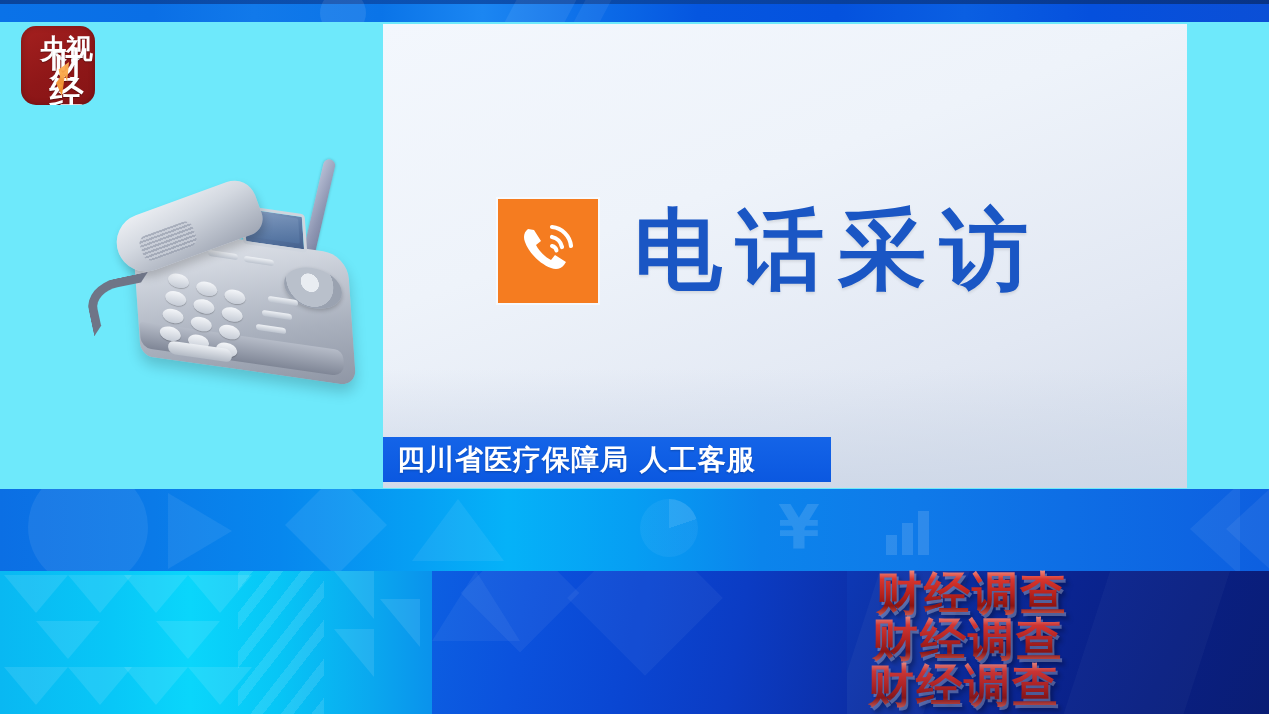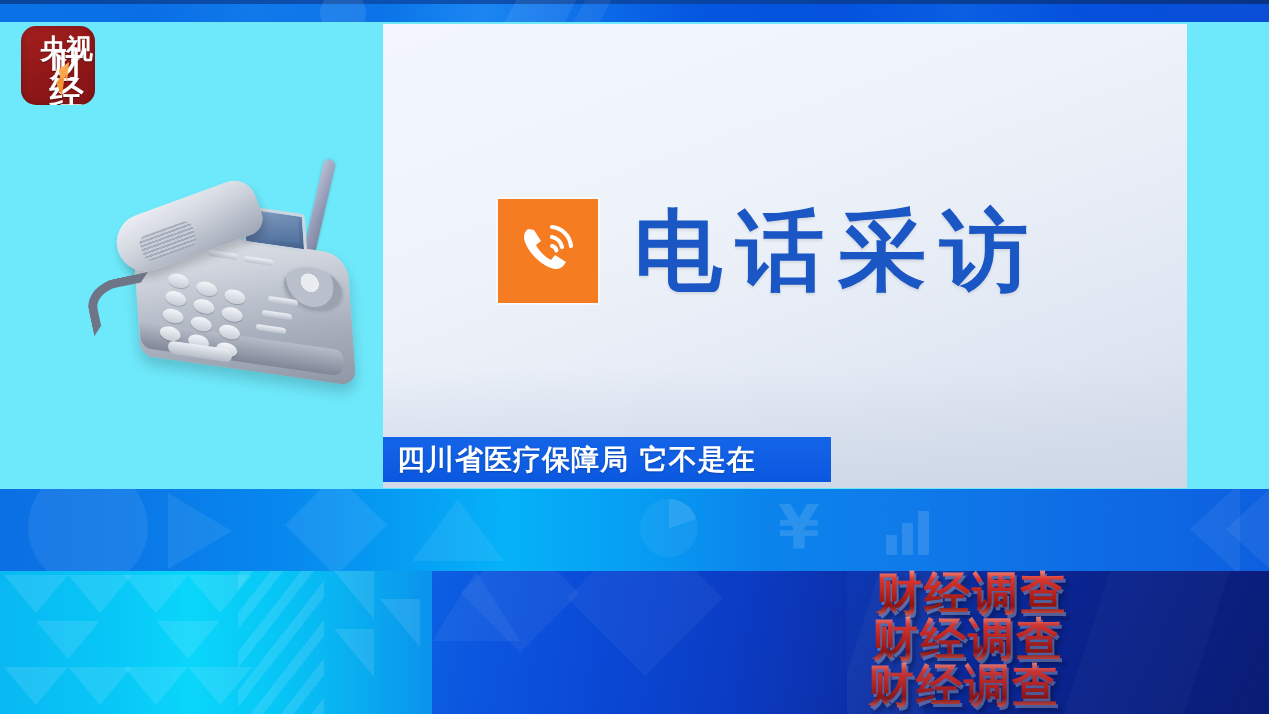--- a/index.html
+++ b/index.html
@@ -164,21 +164,21 @@
   }
   #phone-icon-box{
     width:100px;height:104px;background:#f57c20;
     position:relative;flex:0 0 auto;
     box-shadow:0 0 0 2px rgba(255,255,255,.55);
   }
   #phone-icon-box svg{position:absolute;left:14px;top:16px;}
   #headline-text{
     margin-left:36px;color:#1a56c4;font-weight:700;
     font-size:88px;line-height:92px;letter-spacing:14px;
-    font-family:Liberation Sans, sans-serif;
+    font-family:Liberation Serif, serif;
     text-shadow:0 2px 3px rgba(0,0,0,.10);
     white-space:nowrap;
   }
 
   
   #source-bar{
     position:absolute;left:383px;top:437px;width:448px;height:45px;
     background:linear-gradient(180deg,#1464e8,#0b58e0);
     display:flex;align-items:center;
   }
@@ -383,21 +383,21 @@
         <path d="M16 14c-4 3-5 8-3 13 4 11 15 22 26 26 5 2 10 1 13-3l2-3-11-7-4 5c-6-3-12-9-15-15l5-4-7-11z" fill="#ffffff"></path>
         <path d="M40 12c10 1 18 9 19 19" stroke="#ffffff" stroke-width="4.2" fill="none" stroke-linecap="round"></path>
         <path d="M40 22c5 1 9 5 10 10" stroke="#ffffff" stroke-width="4.2" fill="none" stroke-linecap="round"></path>
         <path d="M40 31c2 .5 4 2 4.5 4.5" stroke="#ffffff" stroke-width="4" fill="none" stroke-linecap="round"></path>
       </svg>
     </div>
     <div id="headline-text">电话采访</div>
   </div>
 
   <div id="source-bar">
-    <span>四川省医疗保障局  它不是在</span>
+    <span>四川省医疗保障局  人工客服</span>
   </div>
 
   <div id="mid-band">
     <div class="mb mb-circle"></div>
     <div class="mb mb-tri"></div>
     <div class="mb mb-diamond"></div>
     <div class="mb mb-tri2"></div>
     <div class="mb mb-pie"></div>
     <div class="mb mb-yen">¥</div>
     <div class="mb mb-bars">

